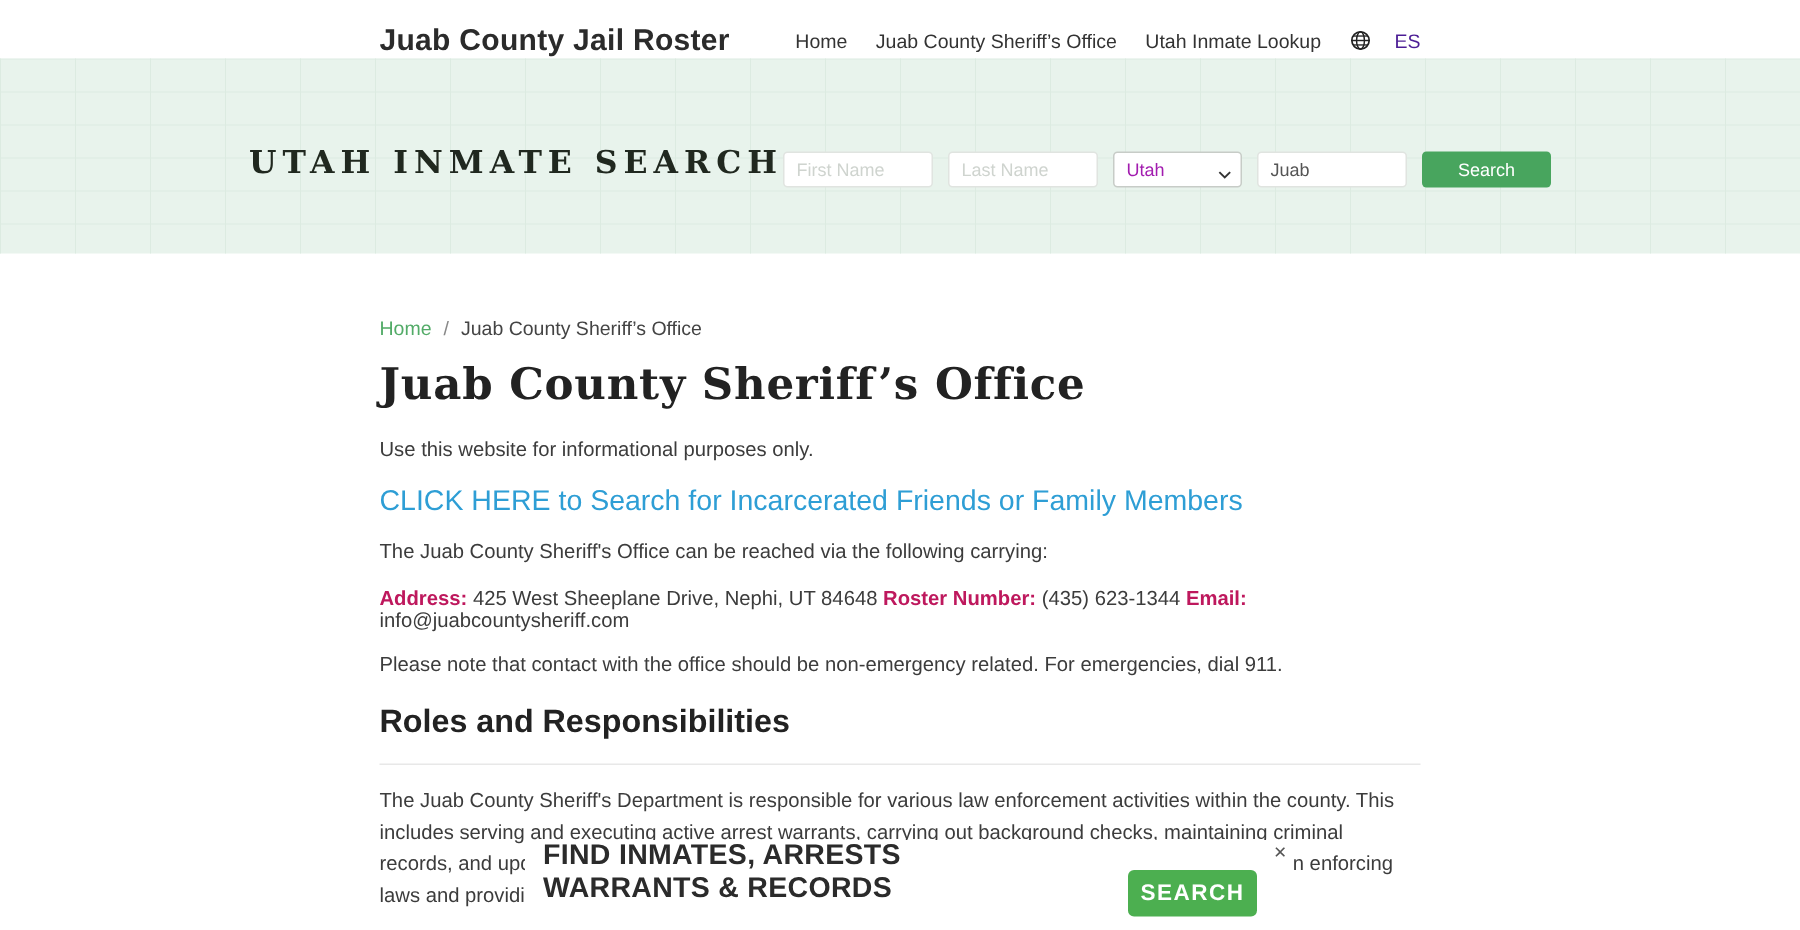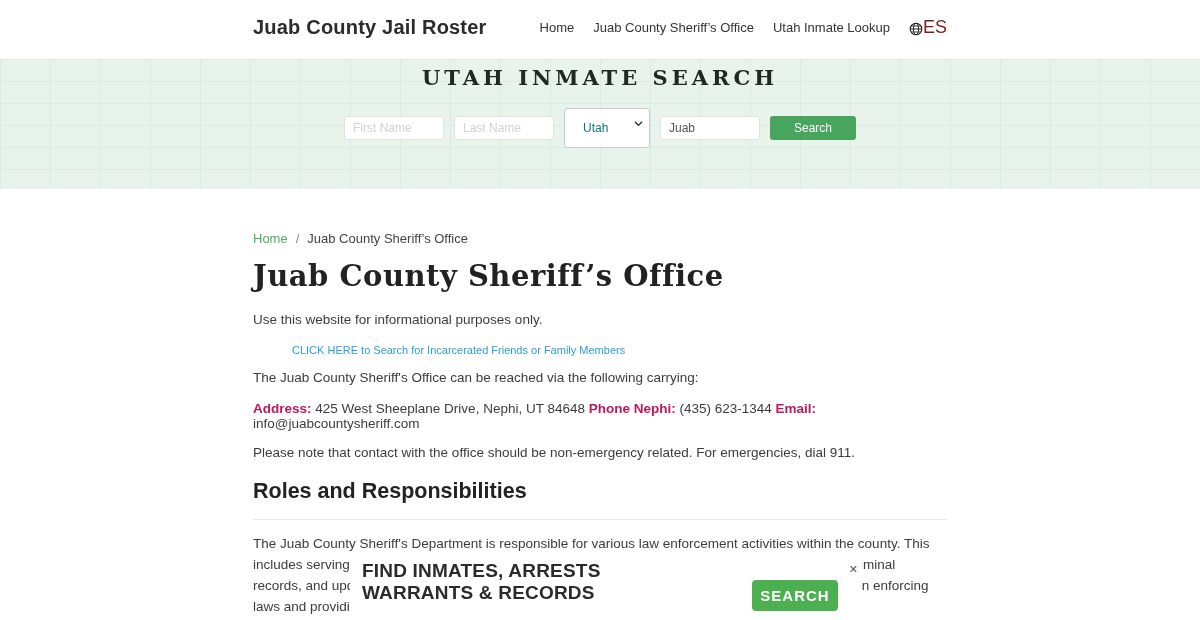--- a/index.html
+++ b/index.html
@@ -1,62 +1,62 @@
 <!DOCTYPE html>
 <html><head>
 <meta charset="utf-8">
 <style>
   * { margin:0; padding:0; box-sizing:border-box; }
   html,body { width:1200px; height:620px; overflow:hidden; background:#ffffff;
     font-family:"Liberation Sans", sans-serif; }
   .page { position:relative; width:1200px; height:620px; background:#fff; }
 
   
-  .site-header { height:59px; background:#fff; }
+  .site-header { height:39px; background:#fff; }
   .header-inner { width:694px; margin:0 auto; height:54px;
     display:flex; align-items:center; justify-content:space-between; }
   .logo { font-size:20px; font-weight:bold; color:#2b2b2b; letter-spacing:0.2px; cursor:pointer; }
   .nav { display:flex; align-items:center; gap:19px; }
   .nav a { text-decoration:none; color:#333; font-size:13px; cursor:pointer; }
-  .lang { display:flex; align-items:center; gap:0; font-size:18px; color:#7f1d1d; cursor:pointer; }
+  .lang { display:flex; align-items:center; gap:16px; font-size:13px; color:#4c1d95; cursor:pointer; }
   .globe { width:14px; height:14px; display:inline-block; }
 
   
   .hero { height:130px; background-color:#e8f3ec;
     background-image:
       linear-gradient(#dcebe1 1px, transparent 1px),
       linear-gradient(90deg, #dcebe1 1px, transparent 1px);
     background-size:50px 22px;
-    display:flex; flex-direction:column; align-items:center; }
+    display:flex; flex-direction:row; align-items:center; justify-content:center; }
   .hero-title { font-family:"DejaVu Serif", serif; font-weight:bold; font-size:21px;
     letter-spacing:4px; color:#20281f; margin-top:6px; }
   .hero-form { display:flex; align-items:center; gap:10px; margin-top:18px; }
   .hero-form input[type=text] { width:100px; height:24px; border:1px solid #e0e4e0; border-radius:3px;
     background:#fff; padding:0 8px; font-size:12px; color:#555; outline:none;
     font-family:"Liberation Sans", sans-serif; }
   .hero-form input::placeholder { color:#cfd4cf; }
-  .state-select { position:relative; width:86px; height:40px; background:#fff;
-    border:1px solid #c7ccc7; border-radius:3px; font-size:12px; color:#0f766e;
-    display:flex; align-items:center; padding:0 18px; cursor:pointer; }
+  .state-select { position:relative; width:86px; height:24px; background:#fff;
+    border:1px solid #c7ccc7; border-radius:3px; font-size:12px; color:#a21caf;
+    display:flex; align-items:center; padding:0 8px; cursor:pointer; }
   .state-select .chev { position:absolute; right:6px; top:8px; width:9px; height:9px; }
   .btn-search-hero { width:86px; height:24px; background:#48a55e; border:none; border-radius:3px;
     color:#fff; font-size:12px; cursor:pointer; font-family:"Liberation Sans", sans-serif; }
 
   
   .container { width:694px; margin:0 auto; }
   .breadcrumb { padding-top:42px; font-size:13px; color:#444; display:flex; gap:8px; align-items:center; }
   .breadcrumb .bc-home { color:#52ab67; text-decoration:none; cursor:pointer; }
   .breadcrumb .sep { color:#888; }
   .page-title { font-family:"DejaVu Serif", serif; font-weight:bold; font-size:29px;
     color:#222; margin-top:13px; letter-spacing:0.5px; }
   .body-text { font-size:13.5px; color:#3c3c3c; line-height:1.55; }
   .intro { margin-top:17px; }
   .p1 { margin-top:11px; }
-  .cta-link { display:block; margin-top:13px; font-size:11px; color:#2e9ed5;
-    text-decoration:none; cursor:pointer;margin-left:39px; }
+  .cta-link { display:block; margin-top:13px; font-size:19px; color:#2e9ed5;
+    text-decoration:none; cursor:pointer; }
   .p2 { margin-top:12px; }
   .contact-line { margin-top:12px; font-size:13.5px; color:#3c3c3c; }
   .contact-line b { color:#be185d; }
   .note { margin-top:12px; }
   .section-title { margin-top:15px; font-size:21.5px; font-weight:bold; color:#222;
     padding-bottom:15px; border-bottom:1px solid #e8e8e8; }
   .p3 { margin-top:14px; }
 
   
   .ad-banner { position:absolute; left:350px; top:560px; width:512px; height:60px;
@@ -128,21 +128,21 @@
     <p class="body-text intro">Use this website for informational purposes only.</p>
 
 
     <a class="cta-link">CLICK HERE to Search for Incarcerated Friends or Family Members</a>
 
     <p class="body-text p2">The Juab County Sheriff's Office can be reached via the following carrying:</p>
 
     <p class="contact-line">
       <b>Address:</b>
       <span>425 West Sheeplane Drive, Nephi, UT 84648</span>
-      <b>Phone Nephi:</b>
+      <b>Roster Number:</b>
       <span>(435) 623-1344</span>
       <b>Email:</b>
       <span>info@juabcountysheriff.com</span>
     </p>
 
     <p class="body-text note">Please note that contact with the office should be non-emergency related. For emergencies, dial 911.</p>
 
     <h2 class="section-title">Roles and Responsibilities</h2>
 
     <p class="body-text p3">The Juab County Sheriff's Department is responsible for various law enforcement activities within the county. This includes serving and executing active arrest warrants, carrying out background checks, maintaining criminal records, and updating the sex offender registry. It also assists other Juab County Police Departments in enforcing laws and providing security.</p>

